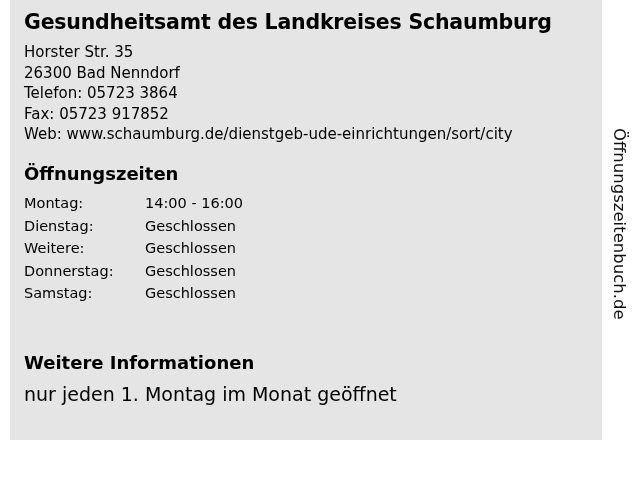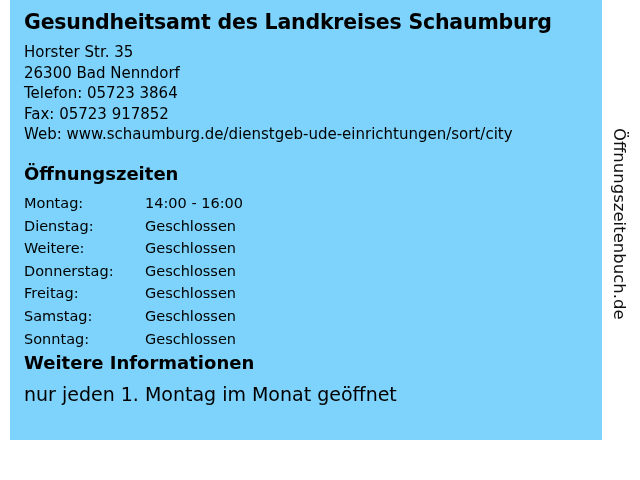--- a/index.html
+++ b/index.html
@@ -21,21 +21,21 @@
     top: 0;
     width: 640px;
     height: 480px;
   }
   .card {
     position: absolute;
     left: 10px;
     top: 0px;
     width: 592px;
     height: 440px;
-    background: #7dd3fc;
+    background: #e5e5e5;
     box-sizing: border-box;
   }
   .title {
     position: absolute;
     left: 14px;
     top: 10px;
     font-size: 20.5px;
     font-weight: bold;
     letter-spacing: -0.2px;
     white-space: nowrap;
@@ -149,29 +149,21 @@
         </tr>
         <tr>
           <td class="day">Weitere:</td>
           <td class="val">Geschlossen</td>
         </tr>
         <tr>
           <td class="day">Donnerstag:</td>
           <td class="val">Geschlossen</td>
         </tr>
         <tr>
-          <td class="day">Freitag:</td>
-          <td class="val">Geschlossen</td>
-        </tr>
-        <tr>
           <td class="day">Samstag:</td>
-          <td class="val">Geschlossen</td>
-        </tr>
-        <tr>
-          <td class="day">Sonntag:</td>
           <td class="val">Geschlossen</td>
         </tr>
       </tbody>
     </table>
 
     <div class="section-heading" id="info-heading">Weitere Informationen</div>
 
     <div class="info-text">nur jeden 1. Montag im Monat geöffnet</div>
 
   </div>

